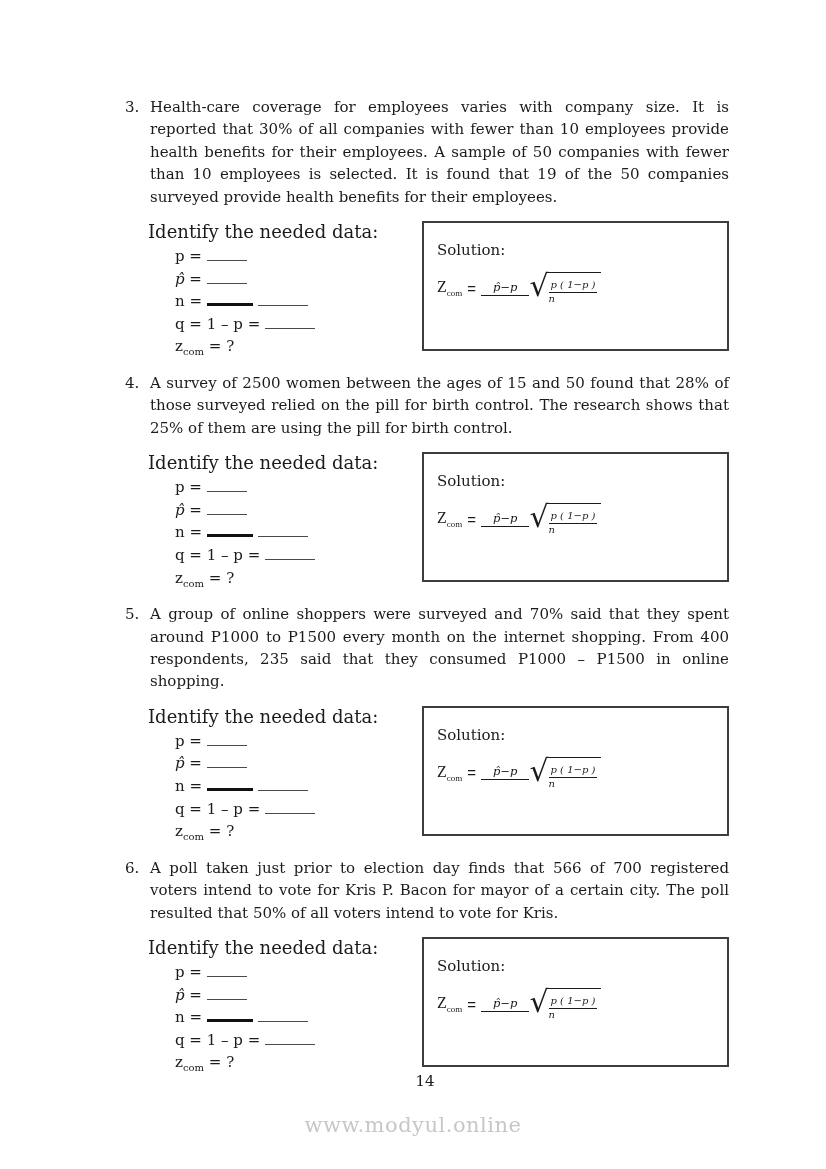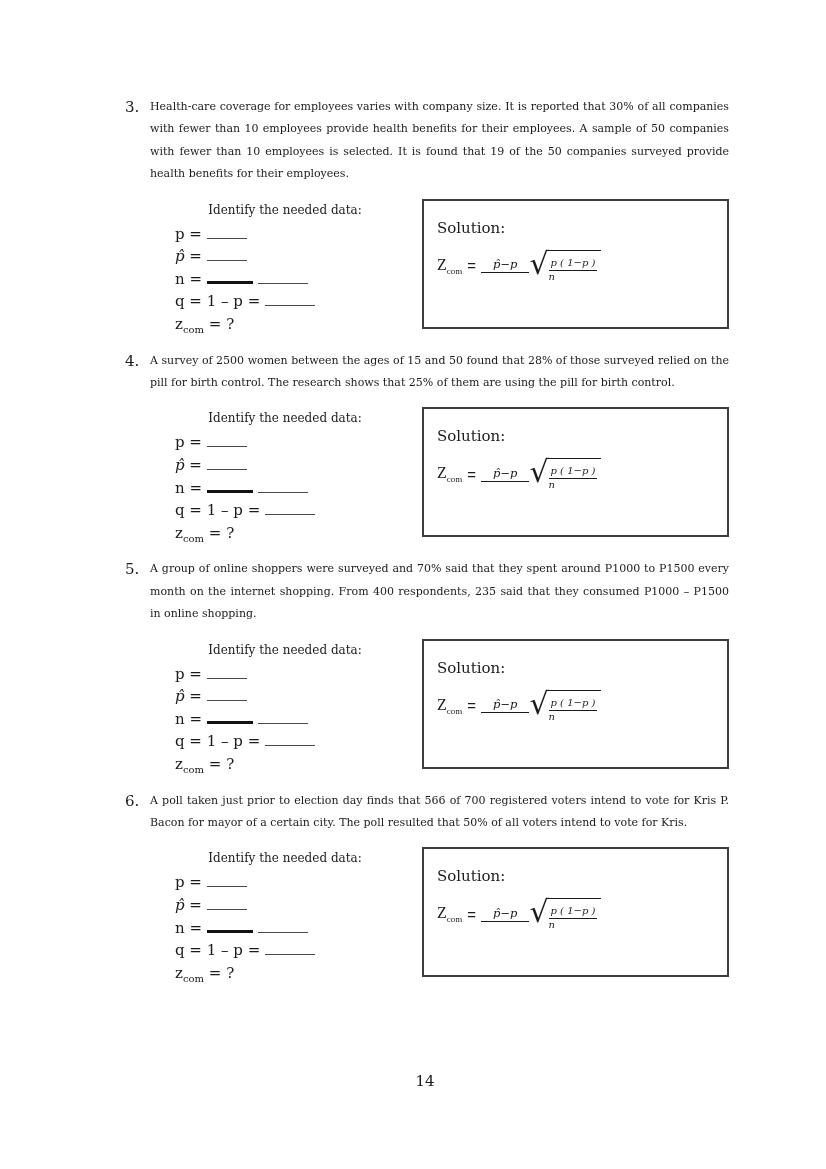--- a/index.html
+++ b/index.html
@@ -21,32 +21,32 @@
   }
   .problem { display: flex; margin-bottom: 13px; }
   .problem-number {
     width: 25px;
     flex-shrink: 0;
     font-size: 15px;
     line-height: 22.4px;
   }
   .problem-text {
     flex: 1;
-    font-size: 11px;
+    font-size: 15px;
     line-height: 22.4px;
     text-align: justify;
   }
   .work {
     display: flex;
     align-items: flex-start;
     margin-left: 23px;
     margin-bottom: 14px;
   }
   .work-left { width: 274px; flex-shrink: 0; }
-  .identify-label { font-size: 12px; line-height: 22px; text-align: center; }
+  .identify-label { font-size: 18px; line-height: 22px; }
   .data-list { margin-left: 27px; margin-top: 2px; }
   .data-row {
     font-size: 15px;
     line-height: 22.6px;
     height: 22.6px;
     white-space: nowrap;
   }
   .blank {
     display: inline-block;
     vertical-align: baseline;
@@ -279,13 +279,14 @@
               </span>
             </span>
           </span>
         </div>
       </div>
     </div>
 
   </div>
 
   <div class="page-number">14</div>
+  <div class="watermark">www.modyul.online</div>
 </div>
 
 </body></html>

